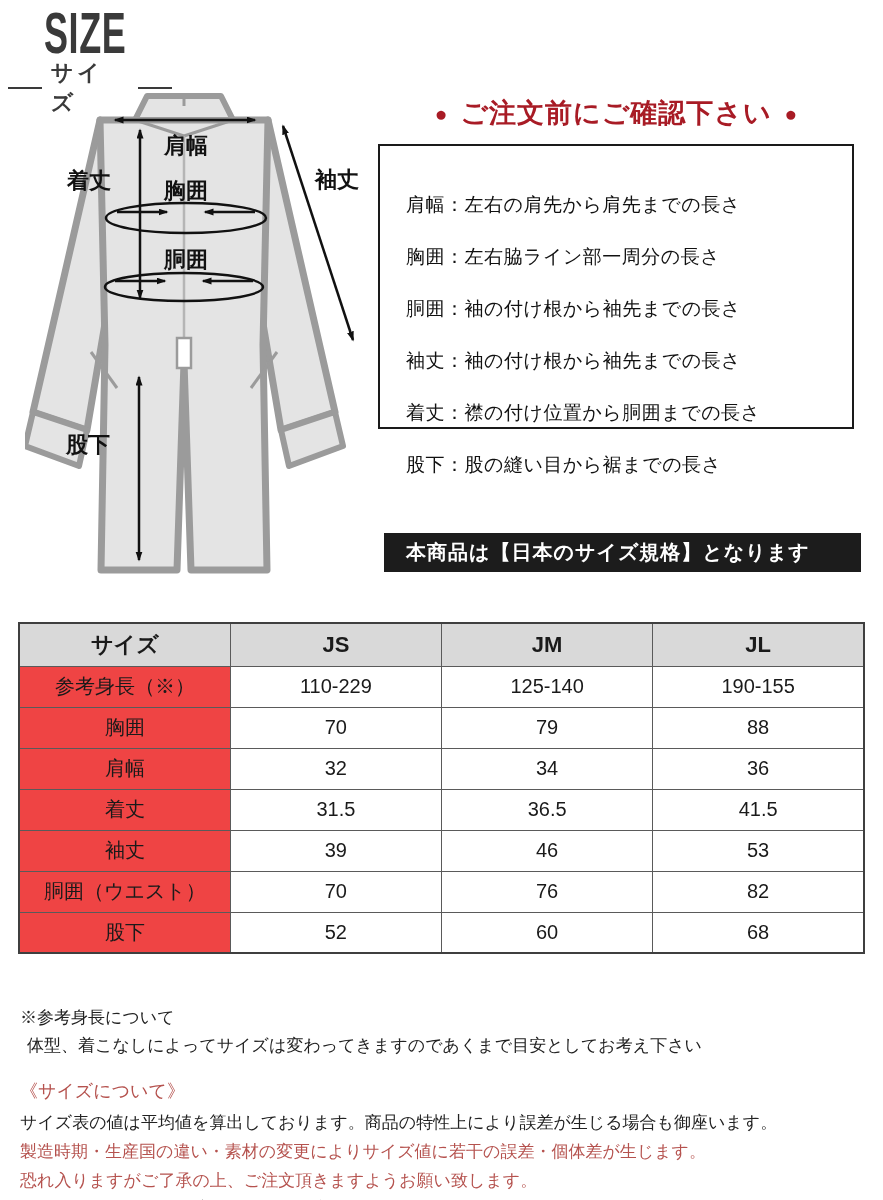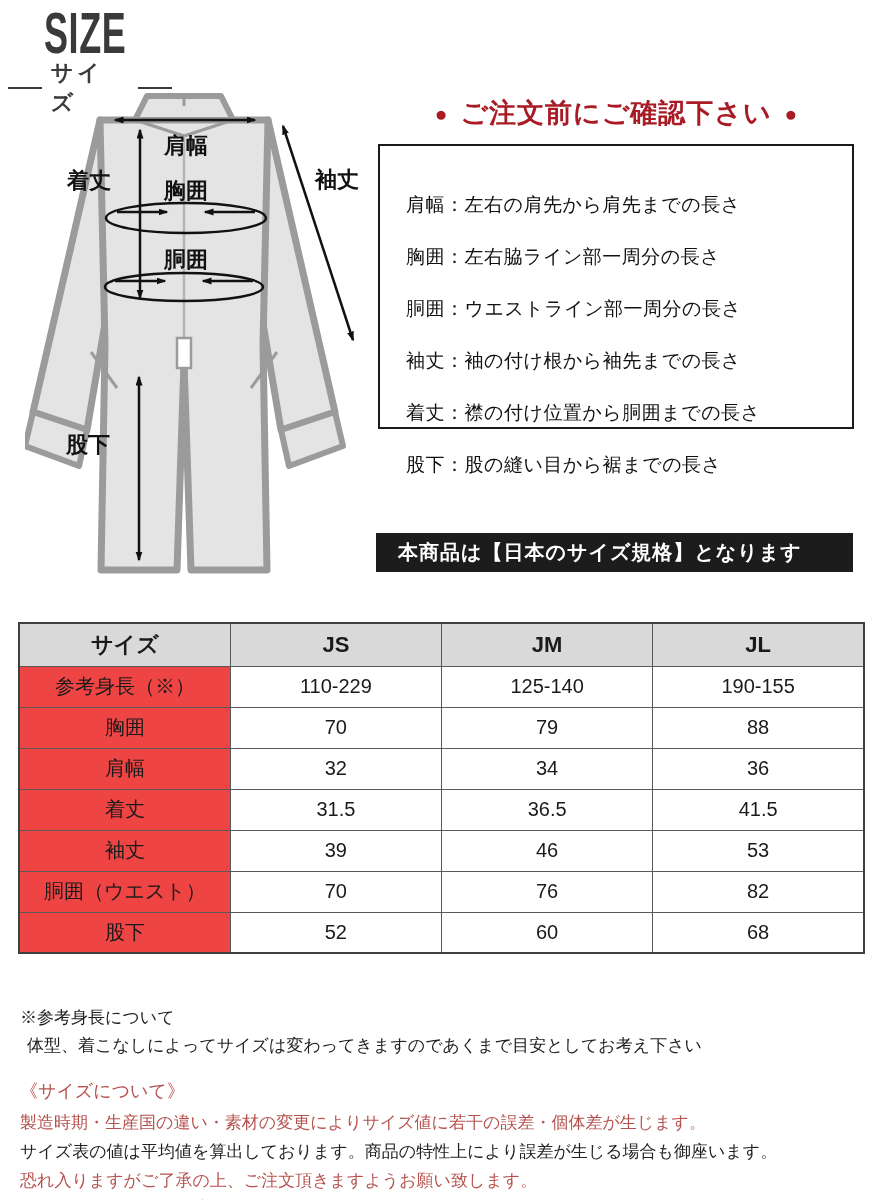--- a/index.html
+++ b/index.html
@@ -19,21 +19,21 @@
                    align-items:center;justify-content:center;gap:13px;color:#a81b25;}
   .confirm-heading .bullet{font-size:21px;line-height:1;}
   .confirm-heading .head-txt{font-size:27px;font-weight:bold;letter-spacing:1px;}
 
   
   .confirm-box{position:absolute;left:378px;top:144px;width:476px;height:285px;
                border:2px solid #1a1a1a;box-sizing:border-box;padding:33px 10px 0 26px;}
   .def-line{height:52px;display:flex;align-items:center;font-size:19px;letter-spacing:.5px;color:#111;}
 
   
-  .notice-bar{position:absolute;left:376px;top:533px;width:477px;height:39px;background:#1c1c1c;
+  .notice-bar{position:absolute;left:384px;top:533px;width:477px;height:39px;background:#1c1c1c;
               color:#ffffff;font-size:20px;font-weight:bold;line-height:39px;padding-left:22px;
               box-sizing:border-box;letter-spacing:1px;}
 
   
   table.size-table{position:absolute;left:18px;top:622px;width:847px;height:330px;
                    border-collapse:collapse;table-layout:fixed;border:2px solid #3f3f3f;}
   table.size-table td,table.size-table th{border:1px solid #5a5a5a;text-align:center;
                    vertical-align:middle;font-size:20px;padding:0;}
   table.size-table tr{height:41px;}
   table.size-table tr.head{height:43px;}
@@ -112,21 +112,21 @@
 
   <div class="confirm-heading">
     <span class="bullet">●</span>
     <span class="head-txt">ご注文前にご確認下さい</span>
     <span class="bullet">●</span>
   </div>
 
   <div class="confirm-box">
     <div class="def-line">肩幅：左右の肩先から肩先までの長さ</div>
     <div class="def-line">胸囲：左右脇ライン部一周分の長さ</div>
-    <div class="def-line">胴囲：ウエストライン部一周分の長さ</div>
+    <div class="def-line">胴囲：袖の付け根から袖先までの長さ</div>
     <div class="def-line">袖丈：袖の付け根から袖先までの長さ</div>
     <div class="def-line">着丈：襟の付け位置から胴囲までの長さ</div>
     <div class="def-line">股下：股の縫い目から裾までの長さ</div>
   </div>
 
   <div class="notice-bar">本商品は【日本のサイズ規格】となります</div>
 
   <table class="size-table">
     <tbody>
         <tr class="head">
@@ -177,19 +177,19 @@
       <td class="val">60</td>
       <td class="val">68</td>
     </tr>
   </tbody>
     </table>
 
   <div class="notes">
     <div class="n-title">※参考身長について</div>
     <div class="n-body">体型、着こなしによってサイズは変わってきますのであくまで目安としてお考え下さい</div>
     <div class="n-red-title">《サイズについて》</div>
+    <div class="n-line">サイズ表の値は平均値を算出しております。商品の特性上により誤差が生じる場合も御座います。</div>
     <div class="n-line red">製造時期・生産国の違い・素材の変更によりサイズ値に若干の誤差・個体差が生じます。</div>
-    <div class="n-line">サイズ表の値は平均値を算出しております。商品の特性上により誤差が生じる場合も御座います。</div>
     <div class="n-line red">恐れ入りますがご了承の上、ご注文頂きますようお願い致します。</div>
     <div class="n-line">お使いのモニターの環境により、若干商品の色味が異なる場合がございます。予めご了承下さい。</div>
   </div>
 
 </div>
 
 </body></html>

